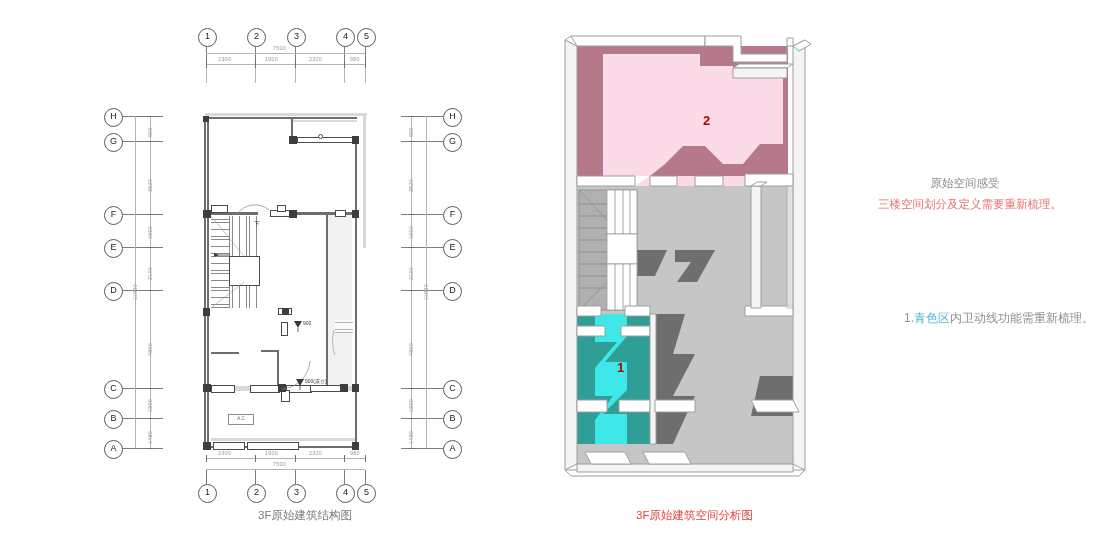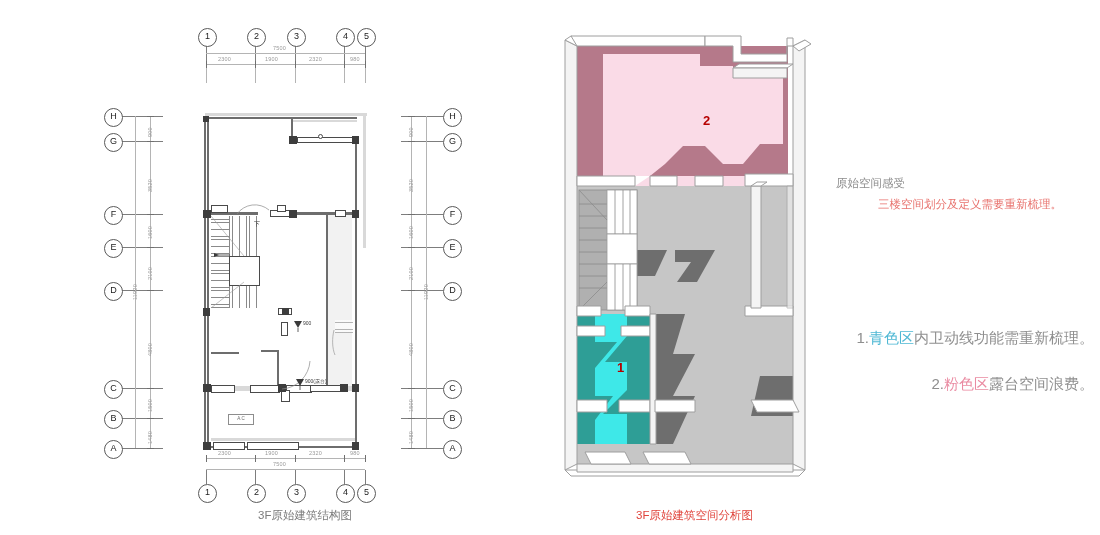--- a/index.html
+++ b/index.html
@@ -65,25 +65,25 @@
     position:absolute;font-size:11.5px;white-space:nowrap;
     font-family:"Liberation Sans","DejaVu Sans",sans-serif;
   }
   #cap-left{left:258px;top:508px;color:#7b7b7b;}
   #cap-right{left:636px;top:508px;color:#e0443c;}
 
   
   #notes{position:absolute;left:836px;top:173px;width:258px;}
   .note-line{font-size:11.5px;line-height:21px;white-space:nowrap;
              font-family:"Liberation Sans","DejaVu Sans",sans-serif;}
-  .n-gray{color:#8c8c8c;}
+  .n-gray{color:#8c8c8c;text-align:center;}
   .n-red{color:#e8736e;margin-left:42px;}
   #notes2{position:absolute;left:836px;top:305px;width:258px;text-align:right;}
-  .note2{font-size:15px;line-height:26px;color:#8f8f8f;white-space:nowrap;
-         font-family:"Liberation Sans","DejaVu Sans",sans-serif;margin-top:20px;}
+  .note2{font-size:12px;line-height:26px;color:#8f8f8f;white-space:nowrap;
+         font-family:"Liberation Sans","DejaVu Sans",sans-serif;}
   .tag-cyan{color:#4fb8d4;}
   .tag-pink{color:#ea8ba2;}
 </style>
 </head>
 <body>
 
 <div class="stage">
 
   <div id="cad-panel">
 
@@ -447,18 +447,15 @@
 
   <div id="notes">
     <div class="note-line n-gray">原始空间感受</div>
     <div class="note-line n-red">三楼空间划分及定义需要重新梳理。</div>
   </div>
 
   <div id="notes2">
     <div class="note2">
       <span>1.</span><span class="tag-cyan">青色区</span><span>内卫动线功能需重新梳理。</span>
     </div>
-    <div class="note2">
-      <span>2.</span><span class="tag-pink">粉色区</span><span>露台空间浪费。</span>
-    </div>
   </div>
 
 </div>
 
 </body></html>

